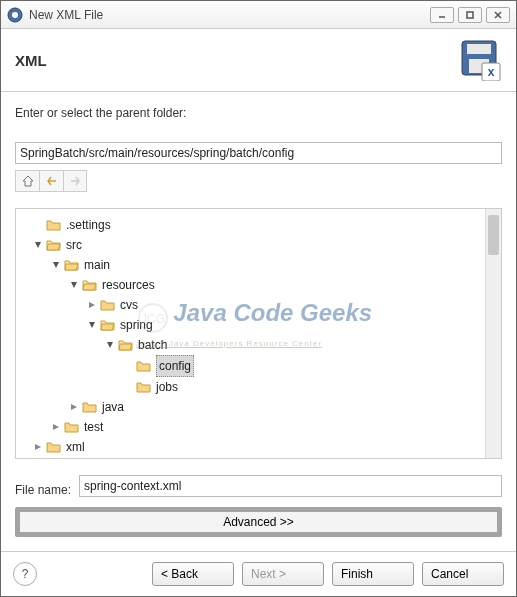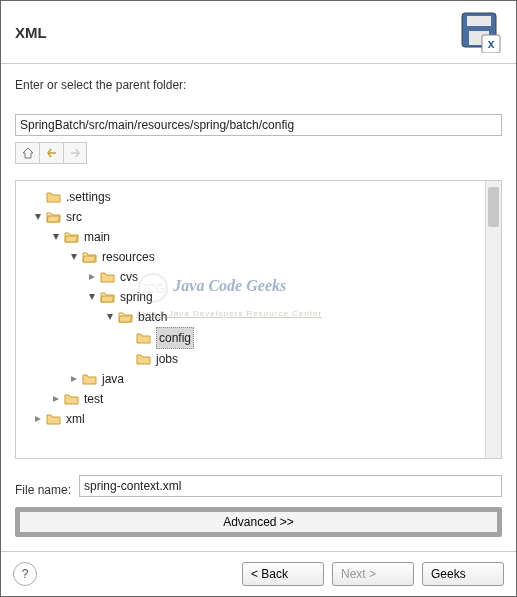--- a/index.html
+++ b/index.html
@@ -22,41 +22,68 @@
   .tree-wrap { flex: 1; border: 1px solid #ccc; margin-top: 16px; overflow: auto; padding: 6px 4px; position:relative; background:#fff;}
   .tree ul { list-style: none; padding-left: 18px; }
   .tree > ul { padding-left: 12px;}
   .tree li { line-height: 20px; white-space: nowrap; }
   .row { display: flex; align-items: center; gap: 2px; }
   .tw { display:inline-flex; width:12px; height:12px; align-items:center; justify-content:center;}
   .folder-icon { width:16px; height:14px; display:inline-block; }
   .node-label { margin-left: 2px; color:#222;}
   .selected { background:#d9d9d9; border:1px dotted #888; padding:0 2px;}
   .watermark { position:absolute; left:120px; top:90px; opacity:0.45; pointer-events:none; }
-  .watermark .line1{ font-family: Liberation Serif, serif; font-size:16px; color:#2f5d8f; font-style:italic; font-weight:bold;}
+  .watermark .line1{ font-family: Liberation Sans, sans-serif; font-size:24px; color:#2f5d8f; font-style:italic; font-weight:bold;}
   .watermark .line2{ font-size:8px; color:#8b9b6b; letter-spacing:1px;text-decoration:underline;}
   .watermark svg{ vertical-align:middle;}
   .filename-row { display:flex; align-items:flex-end; gap:8px; margin-top:16px;}
   .filename-row .label{ margin:0;}
   .filename-row .text-input{ flex:1;}
   .adv-btn { margin-top:10px; padding:3px 10px; border:5px solid #a3a3a3; background:#f4f4f4; border-radius:2px; }
   .btnbar { border-top: 1px solid #ccc; padding: 10px 12px; display:flex; align-items:center; gap:8px;}
   .help-btn { width:24px; height:24px; border:1px solid #aaa; border-radius:12px; display:flex; align-items:center; justify-content:center; color:#555;}
   .spacer{flex:1;}
   .nav-btn { min-width:82px; padding:4px 8px; border:1px solid #999; background:linear-gradient(#fdfdfd,#ececec); border-radius:3px; text-align:left;}
   .nav-btn.disabled { color:#999; }
   .tree-scrollbar{ position:absolute; right:0; top:0; bottom:0; width:16px; background:#f0f0f0; border-left:1px solid #ddd;}
   .tree-scrollbar .thumb{ position:absolute; left:2px; right:2px; top:6px; height:40px; background:#c8c8c8; border-radius:2px;}
   .tree-wrap{ padding-right:18px;}
 </style>
 </head>
 <body>
 
 <div class="window">
 
+  <div class="titlebar">
+    <span class="title-icon">
+      <svg width="16" height="16" viewBox="0 0 16 16">
+          <circle cx="8" cy="8" r="7" fill="#4a6da7" stroke="#345" stroke-width="1"></circle>
+          <circle cx="8" cy="8" r="3" fill="#fff"></circle>
+        </svg>
+    </span>
+    <span class="title-text">New XML File</span>
+    <div class="win-controls">
+      <span class="win-btn">
+        <svg width="10" height="10">
+            <line x1="2" y1="7" x2="8" y2="7" stroke="#555" stroke-width="1.5"></line>
+          </svg>
+      </span>
+      <span class="win-btn">
+        <svg width="10" height="10">
+            <rect x="2" y="2" width="6" height="6" fill="none" stroke="#555" stroke-width="1.5"></rect>
+          </svg>
+      </span>
+      <span class="win-btn">
+        <svg width="10" height="10">
+            <line x1="2" y1="2" x2="8" y2="8" stroke="#555" stroke-width="1.5"></line>
+            <line x1="8" y1="2" x2="2" y2="8" stroke="#555" stroke-width="1.5"></line>
+          </svg>
+      </span>
+    </div>
+  </div>
 
   <div class="header">
     <h2>XML</h2>
     <span class="header-icon">
       <svg width="42" height="42" viewBox="0 0 42 42">
         <rect x="2" y="2" width="34" height="34" rx="3" fill="#4a6ea0" stroke="#345"></rect>
         <rect x="7" y="5" width="24" height="10" fill="#e8e8e8"></rect>
         <rect x="9" y="20" width="20" height="14" fill="#e8e8e8"></rect>
         <rect x="22" y="24" width="18" height="18" rx="2" fill="#fff" stroke="#888"></rect>
         <text x="31" y="37" font-size="10" text-anchor="middle" fill="#2f5d8f" font-weight="bold">x</text>
@@ -271,16 +298,17 @@
     </div>
 
     <button class="adv-btn">Advanced &gt;&gt;</button>
   </div>
 
   <div class="btnbar">
     <span class="help-btn">?</span>
     <span class="spacer"></span>
     <button class="nav-btn">&lt; Back</button>
     <button class="nav-btn disabled">Next &gt;</button>
-    <button class="nav-btn">Geeks</button>
+    <button class="nav-btn">Finish</button>
+    <button class="nav-btn">Cancel</button>
   </div>
 
 </div>
 
 </body></html>

